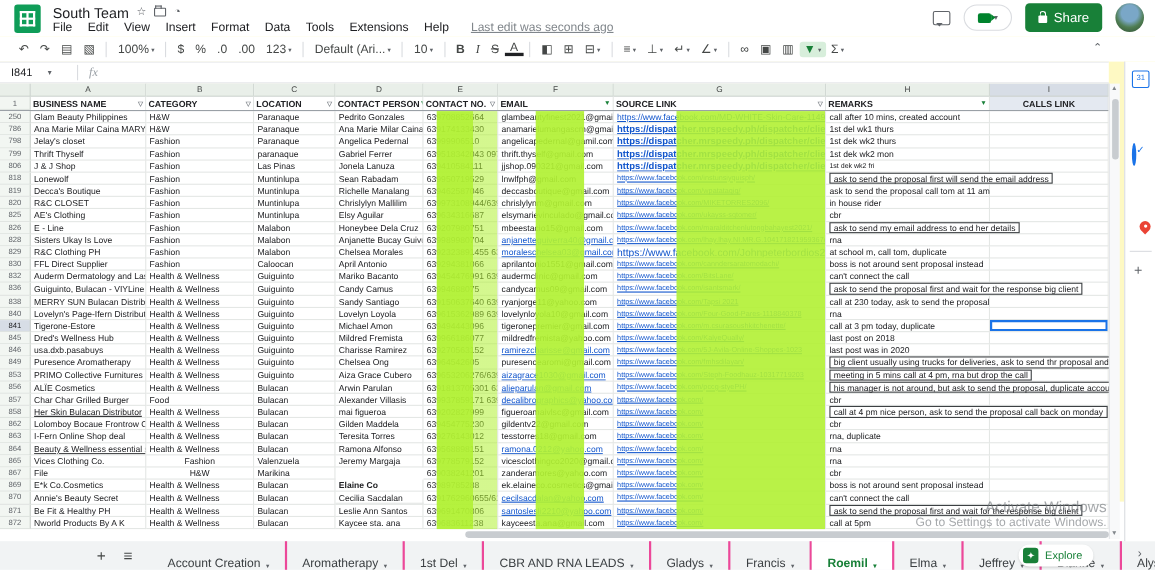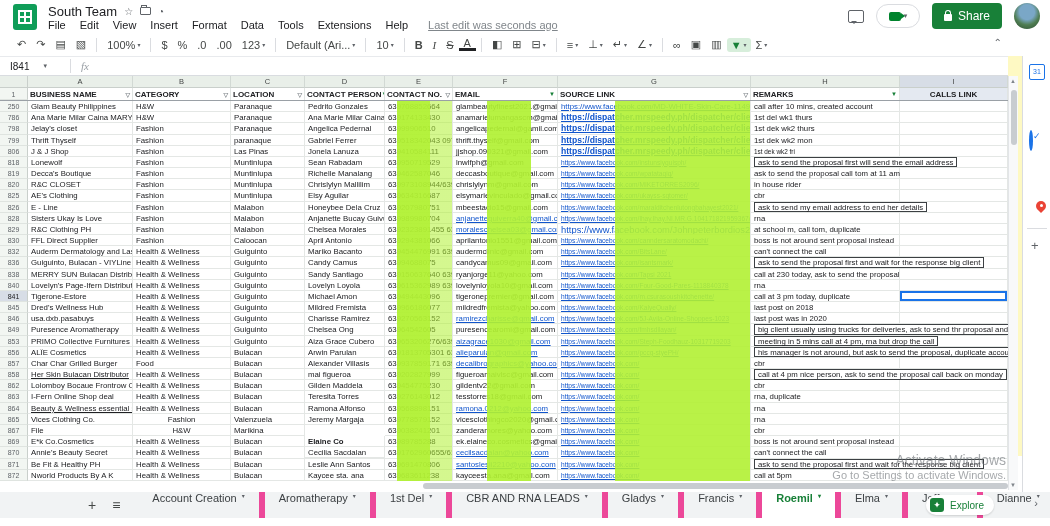--- a/index.html
+++ b/index.html
@@ -104,21 +104,21 @@
   .vthumb { position:absolute; top:14px; left:2px; width:6px; height:55px; background:#c8ccd0; border-radius:3px; }
   .varrow { position:absolute; left:1px; font-size:6px; color:#80868b; }
   .hscroll { position:absolute; top:482px; left:28px; width:980px; height:8px; }
   .hthumb { position:absolute; left:395px; top:1px; width:585px; height:6px; background:#c8ccd0; border-radius:3px; }
 
   
   .tabbar { position:absolute; top:492px; left:0; width:1050px; height:26px; background:#f1f3f4;
     display:flex; align-items:stretch; font-size:11px; color:#3c4043; }
   .tab-tools { display:flex; align-items:center; gap:16px; padding:0 18px 0 88px; }
   .tab-add, .tab-all { font-size:14px; color:#444746; }
-  .tab { display:flex; align-items:flex-start; gap:5px; padding:0 14px; border-right:6px solid #ec4899; white-space:nowrap; }
+  .tab { display:flex; align-items:flex-end; gap:5px; padding:0 14px; border-right:2px solid #ec4899; white-space:nowrap; }
   .tab .caret { font-size:6px; color:#5f6368; }
   .tab.active { background:#fff; color:#188038; font-weight:bold; }
   .tab.active .caret { color:#188038; }
   .explore { position:absolute; right:56px; top:3px; height:20px; background:#fff; border-radius:11px;
     display:flex; align-items:center; gap:6px; padding:0 10px 0 4px; box-shadow:0 1px 2px rgba(0,0,0,.15); }
   .explore-ico { width:14px; height:14px; background:#188038; border-radius:3px; color:#fff; font-size:9px;
     display:flex; align-items:center; justify-content:center; }
   .explore-lbl { font-size:10px; color:#188038; }
   .panel-collapse { position:absolute; right:12px; top:497px; font-size:11px; color:#5f6368; z-index:8; }
 

